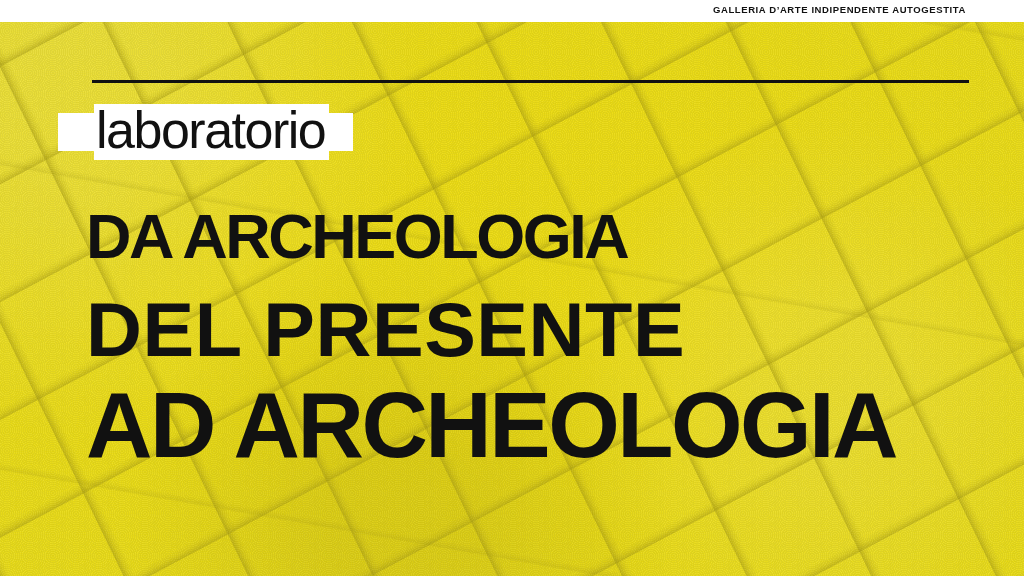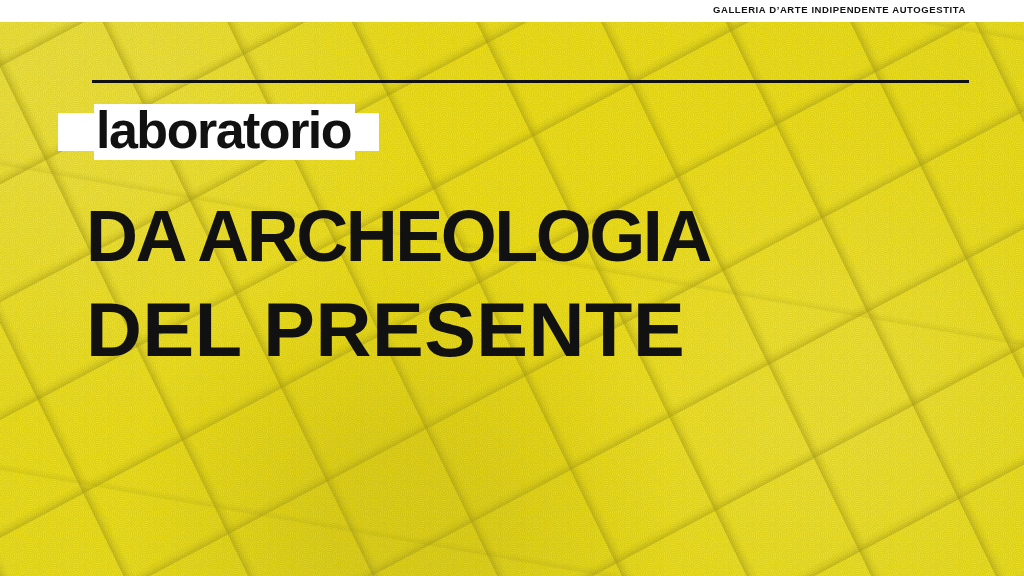--- a/index.html
+++ b/index.html
@@ -130,21 +130,21 @@
   .lab-bar-left {
     width: 36px;
     height: 38px;
     background: #ffffff;
   }
   .lab-text {
     background: #ffffff;
     color: #111111;
     font-size: 52px;
     line-height: 52px;
-    font-weight: bold;
+    font-weight: normal;
     letter-spacing: -1.5px;
     padding: 0 4px 4px 2px;
     height: 52px;
     display: flex;
     align-items: center;
   }
   .lab-bar-right {
     width: 24px;
     height: 38px;
     background: #ffffff;
@@ -157,21 +157,21 @@
     top: 188px;
     z-index: 5;
     color: #111111;
   }
   .hl-line {
     font-weight: bold;
     white-space: nowrap;
     text-transform: uppercase;
   }
   .hl-1 {
-    font-size: 72px;
+    font-size: 63px;
     line-height: 96px;
     letter-spacing: -2.5px;
     transform: scaleX(1.0);
     transform-origin: left center;
   }
   .hl-2 {
     font-size: 76px;
     line-height: 92px;
     letter-spacing: 0.5px;
     transform: scaleX(1.02);
@@ -207,15 +207,16 @@
 
   <div class="lab-wrap">
     <div class="lab-bar-left"></div>
     <div class="lab-text">laboratorio</div>
     <div class="lab-bar-right"></div>
   </div>
 
   <div class="headline">
     <div class="hl-line hl-1">DA ARCHEOLOGIA</div>
     <div class="hl-line hl-2">DEL PRESENTE</div>
+    <div class="hl-line hl-3">AD ARCHEOLOGIA</div>
   </div>
 
 </div>
 
 </body></html>

